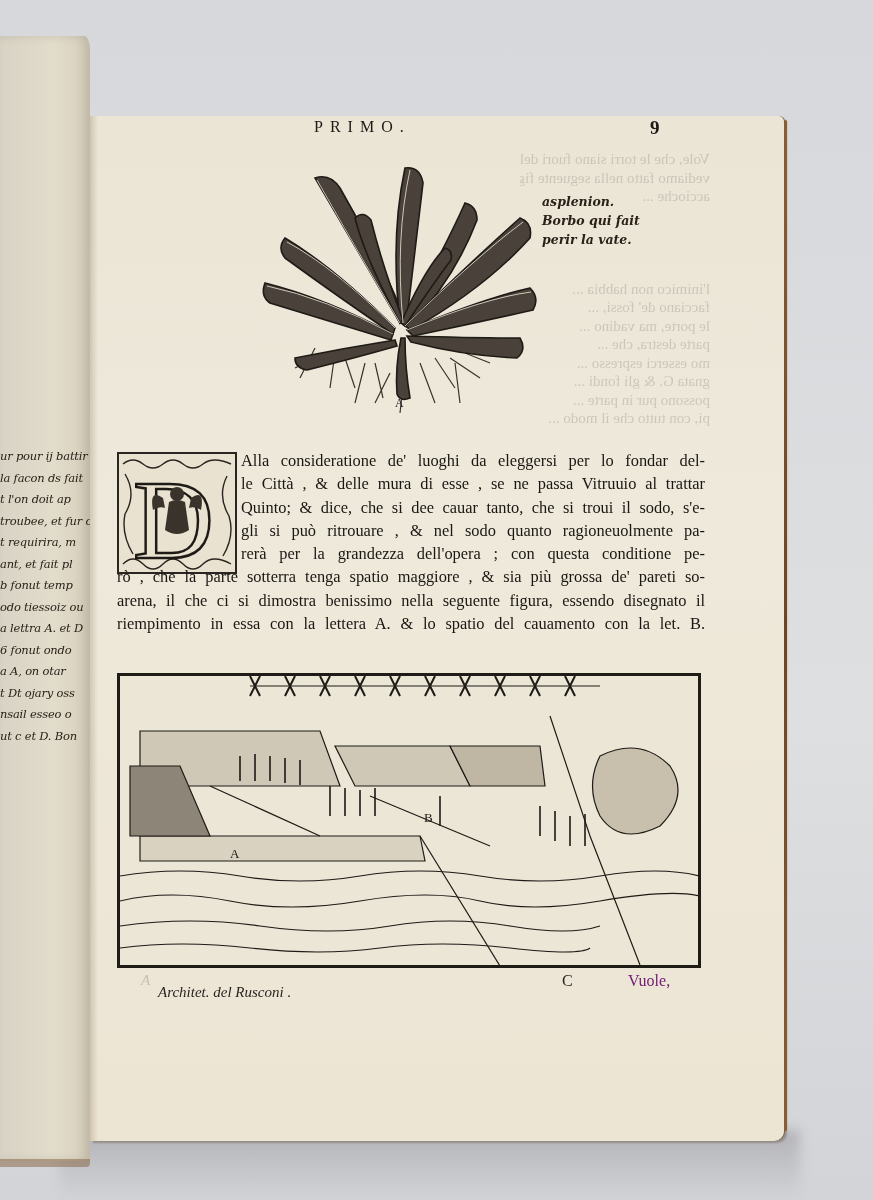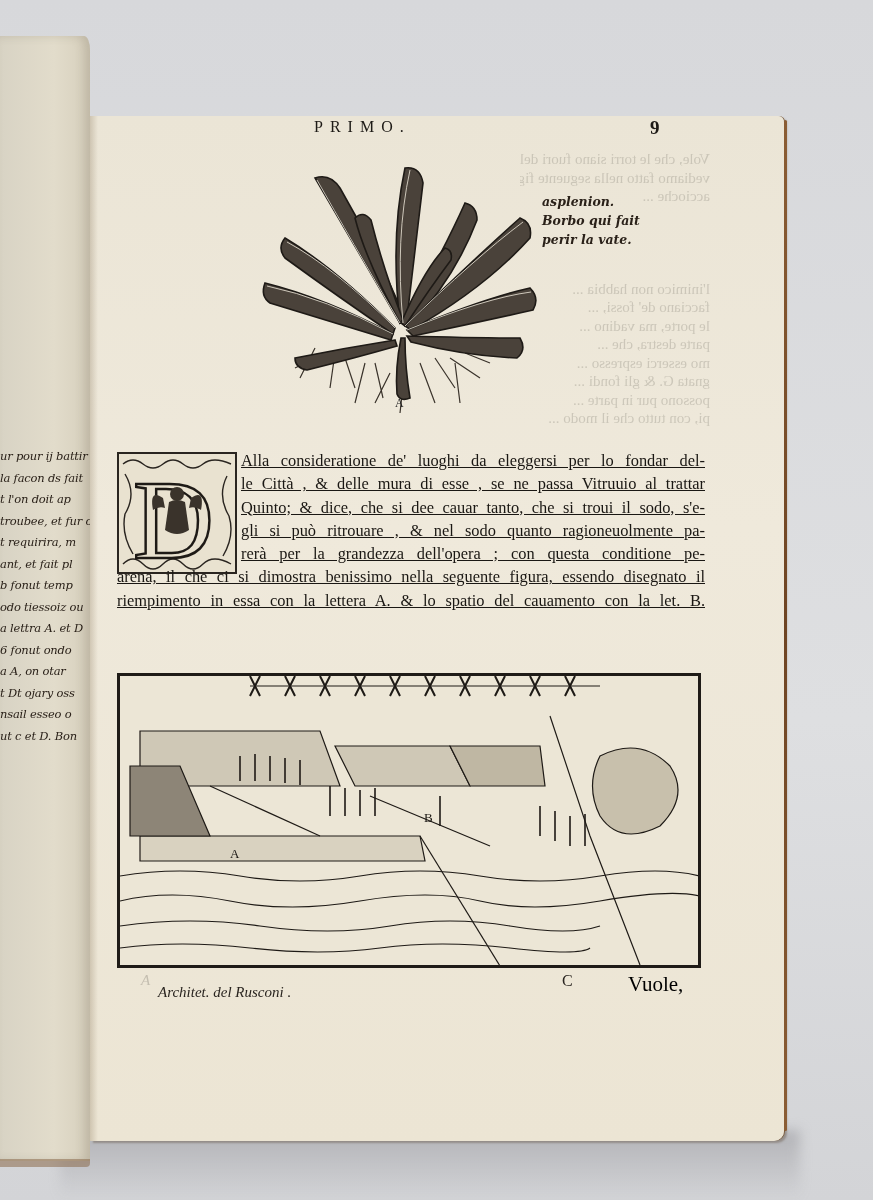--- a/index.html
+++ b/index.html
@@ -81,33 +81,33 @@
   
   .initial {
     position: absolute; left: 117px; top: 452px; width: 120px; height: 122px;
     border: 2px solid #2a2520; background: #e9e2d0;
   }
   .body-text {
     position: absolute; left: 117px; top: 449px; width: 588px;
     font-size: 16.4px; line-height: 23.3px; color: #1a1713;
     text-align: justify;
   }
-  .body-text .line { display: block; white-space: nowrap; text-align-last: justify; text-decoration: underline; }
+  .body-text .line { display: block; white-space: nowrap; text-align-last: justify; }
   .body-text .indent { padding-left: 124px; }
   
   .woodcut {
     position: absolute; left: 117px; top: 673px; width: 584px; height: 295px;
     border: 3px solid #1f1b17; background: #ece6d6;
   }
   .figure-letter { position: absolute; font-size: 13px; color: #1a1713; }
   .footer-left {
     position: absolute; left: 158px; top: 972px; font-style: italic; font-size: 15px; color: #2a2520; margin-top: 12px;
   }
   .footer-sig { position: absolute; left: 562px; top: 972px; font-size: 16px; color: #2a2520; }
-  .footer-catch { position: absolute; left: 628px; top: 972px; font-size: 21px; color: #000000; }
+  .footer-catch { position: absolute; left: 628px; top: 972px; font-size: 16px; color: #701a75; }
   .ghost-a { position: absolute; left: 141px; top: 972px; font-size: 15px; color: rgba(120,115,105,.35); font-style: italic; }
 </style>
 </head>
 <body>
 
 <div class="backdrop"></div>
 <div class="shadow-bottom"></div>
 
 <div class="left-page">
   <div class="fore-edge"></div>
@@ -207,20 +207,21 @@
     </g>
   </svg>
 </div>
 
 <div class="body-text">
   <span class="line indent">Alla consideratione de' luoghi da eleggersi per lo fondar del-</span>
   <span class="line indent">le Città , &amp; delle mura di esse ,  se ne passa Vitruuio al trattar</span>
   <span class="line indent">Quinto; &amp; dice, che si dee cauar tanto, che si troui il sodo, s'e-</span>
   <span class="line indent">gli si può ritrouare , &amp; nel sodo  quanto ragioneuolmente pa-</span>
   <span class="line indent">rerà per la grandezza dell'opera ;  con  questa  conditione pe-</span>
+  <span class="line">rò , che la parte sotterra tenga spatio maggiore ,  &amp; sia  più grossa de' pareti so-</span>
   <span class="line">arena, il che ci si dimostra benissimo nella seguente figura, essendo disegnato il</span>
   <span class="line">riempimento in essa con la lettera  A. &amp; lo spatio del cauamento con la let. B.</span>
 </div>
 
 <div class="woodcut">
   <svg width="578" height="289" viewBox="0 0 578 289">
     <g stroke="#1e1a16" fill="none" stroke-width="1.2">
 
       <path d="M0 200 q60 -10 120 0 t120 0 t120 0 t120 0 t100 0"></path>
       <path d="M0 225 q50 -12 110 0 t130 0 t120 0 t120 0 t100 -5"></path>

